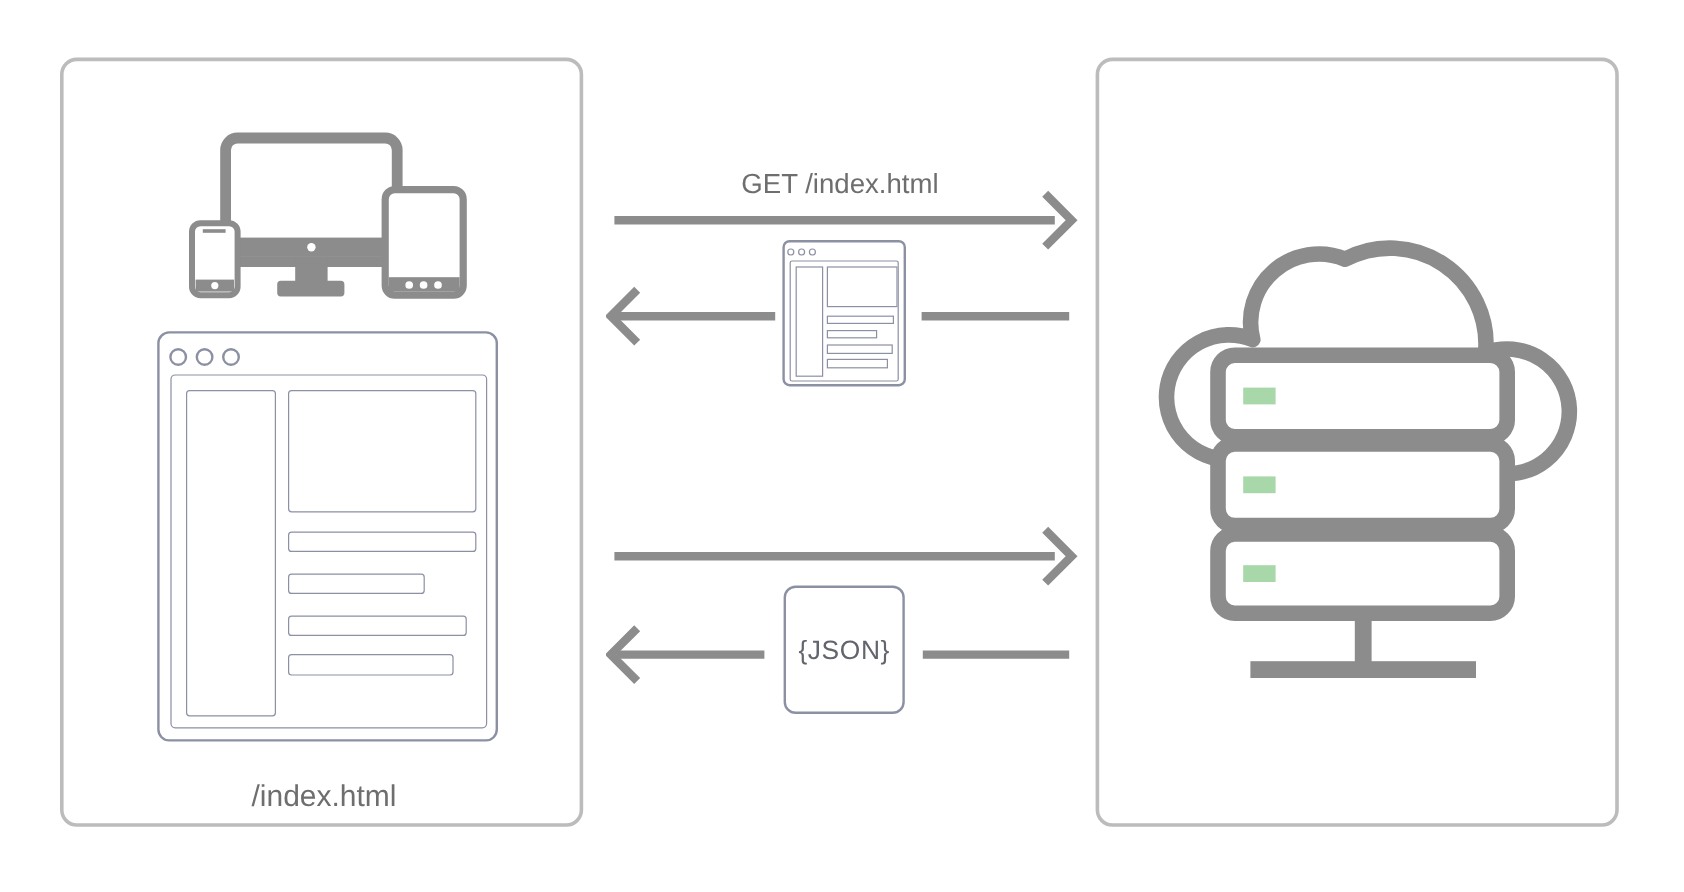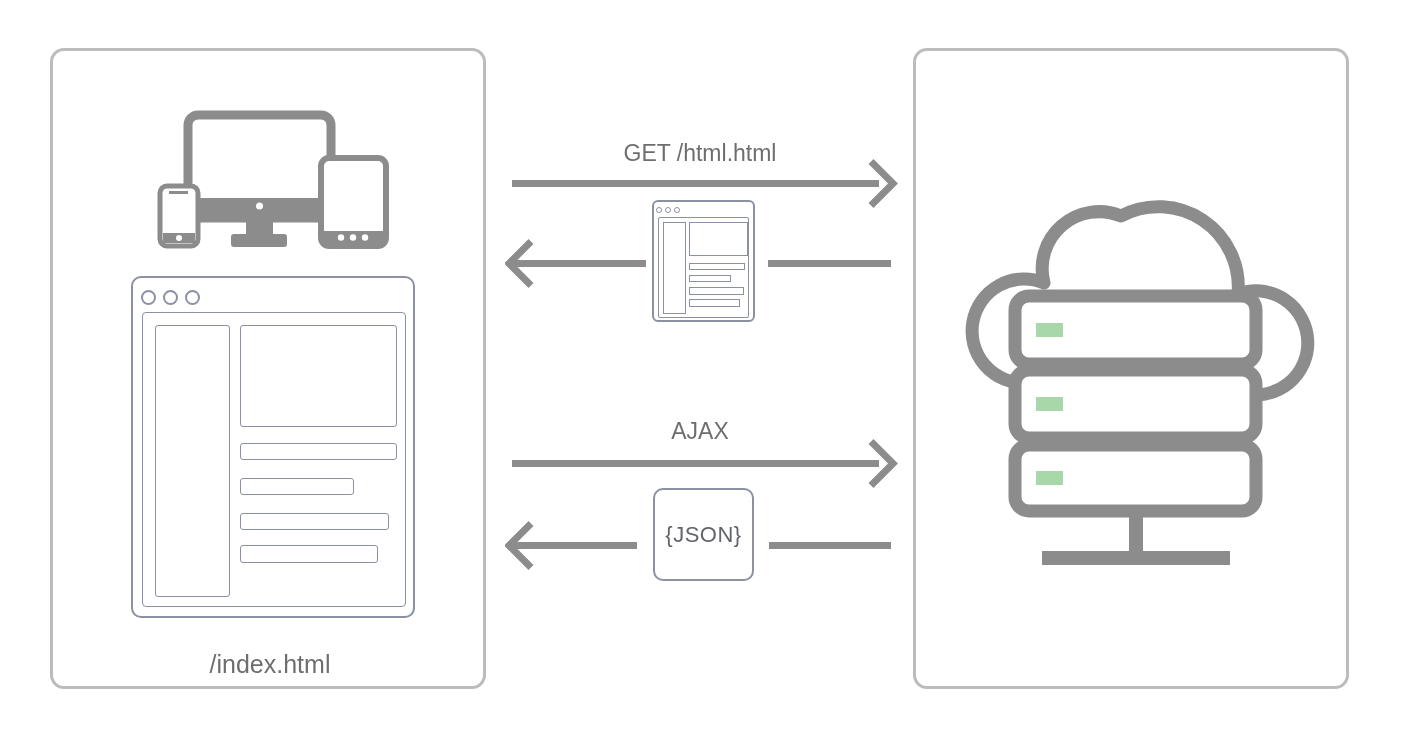--- a/index.html
+++ b/index.html
@@ -15,21 +15,21 @@
   
   .wf{box-sizing:border-box;position:absolute;border:1.5px solid #8b90a3;background:#fff;}
   .wf-outer{border-width:2px;border-radius:10px;}
   .wf-circle{border-radius:50%;border-width:2px;}
   .label{
     position:absolute;color:#6e6e6e;text-align:center;white-space:nowrap;
   }
   .msg-label{font-size:23px;width:400px;left:500px;}
   .page-label{font-size:25px;width:400px;left:70px;margin-top:34px;}
   .json-box{
-    position:absolute;left:653px;top:488px;width:101px;height:93px;box-sizing:border-box;
+    position:absolute;left:653px;top:488px;width:101px;height:107px;box-sizing:border-box;
     border:2px solid #8b90a3;border-radius:10px;background:#fff;
     display:flex;align-items:center;justify-content:center;
     font-size:22px;color:#62656b;letter-spacing:0.5px;
   }
   .arrow-svg{position:absolute;left:505px;width:398px;height:52px;}
   .arrow-svg line, .arrow-svg polyline{stroke:#8c8c8c;stroke-width:7;fill:none;}
 </style>
 </head>
 <body>
 
@@ -73,21 +73,21 @@
         <div class="wf" style="left:97px;top:130px;width:157px;height:17px;border-radius:3px;"></div>
         <div class="wf" style="left:97px;top:165px;width:114px;height:17px;border-radius:3px;"></div>
         <div class="wf" style="left:97px;top:200px;width:149px;height:17px;border-radius:3px;"></div>
         <div class="wf" style="left:97px;top:232px;width:138px;height:18px;border-radius:3px;"></div>
       </div>
     </div>
   </div>
 
   <div class="label page-label" style="top:616px;">/index.html</div>
 
-  <div class="label msg-label" style="top:140px;">GET /html.html</div>
+  <div class="label msg-label" style="top:140px;">GET /index.html</div>
   <svg class="arrow-svg" style="top:158px;">
     <line x1="7" y1="25.5" x2="374" y2="25.5"></line>
     <polyline points="366,3.5 388,25.5 366,47.5"></polyline>
   </svg>
 
   <svg class="arrow-svg" style="top:238px;">
     <polyline points="26,3.5 4,25.5 26,47.5"></polyline>
     <line x1="9" y1="25.5" x2="141" y2="25.5"></line>
     <line x1="263" y1="25.5" x2="386" y2="25.5"></line>
   </svg>
@@ -99,21 +99,20 @@
     <div class="wf" style="left:4px;top:15px;width:91px;height:101px;border-width:1.2px;border-radius:2px;">
       <div class="wf" style="left:3.5px;top:3.5px;width:23px;height:92px;border-width:1.2px;"></div>
       <div class="wf" style="left:30px;top:3.5px;width:59px;height:34px;border-width:1.2px;"></div>
       <div class="wf" style="left:30px;top:45px;width:56px;height:7px;border-width:1.2px;"></div>
       <div class="wf" style="left:30px;top:57px;width:42px;height:7px;border-width:1.2px;"></div>
       <div class="wf" style="left:30px;top:69px;width:55px;height:8px;border-width:1.2px;"></div>
       <div class="wf" style="left:30px;top:81px;width:51px;height:8px;border-width:1.2px;"></div>
     </div>
   </div>
 
-  <div class="label msg-label" style="top:418px;">AJAX</div>
   <svg class="arrow-svg" style="top:438px;">
     <line x1="7" y1="25.5" x2="374" y2="25.5"></line>
     <polyline points="366,3.5 388,25.5 366,47.5"></polyline>
   </svg>
 
   <svg class="arrow-svg" style="top:520px;">
     <polyline points="26,3.5 4,25.5 26,47.5"></polyline>
     <line x1="9" y1="25.5" x2="132" y2="25.5"></line>
     <line x1="264" y1="25.5" x2="386" y2="25.5"></line>
   </svg>

